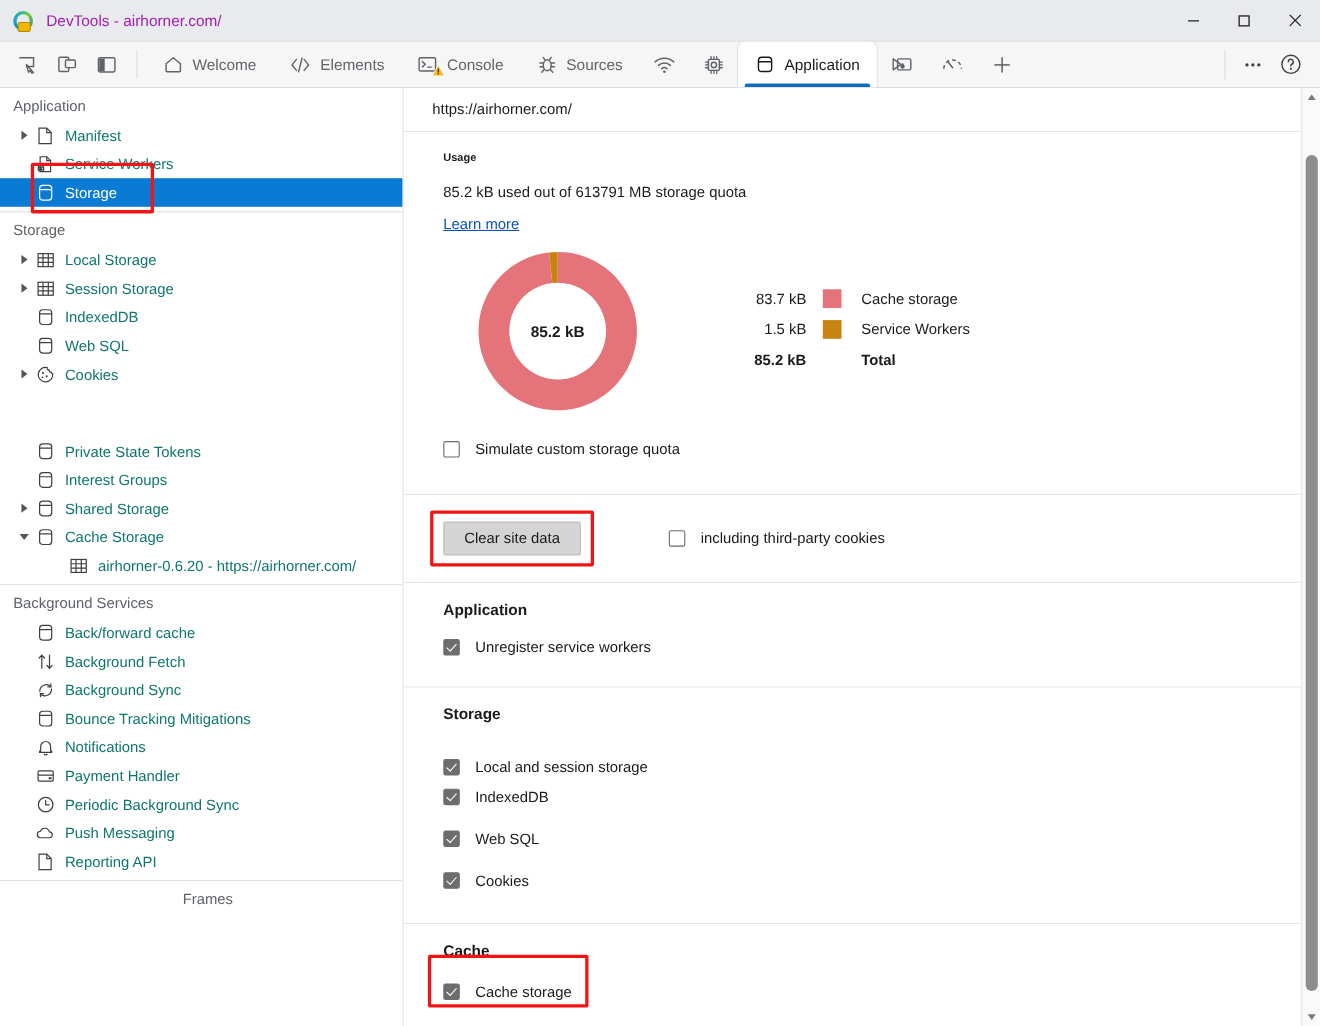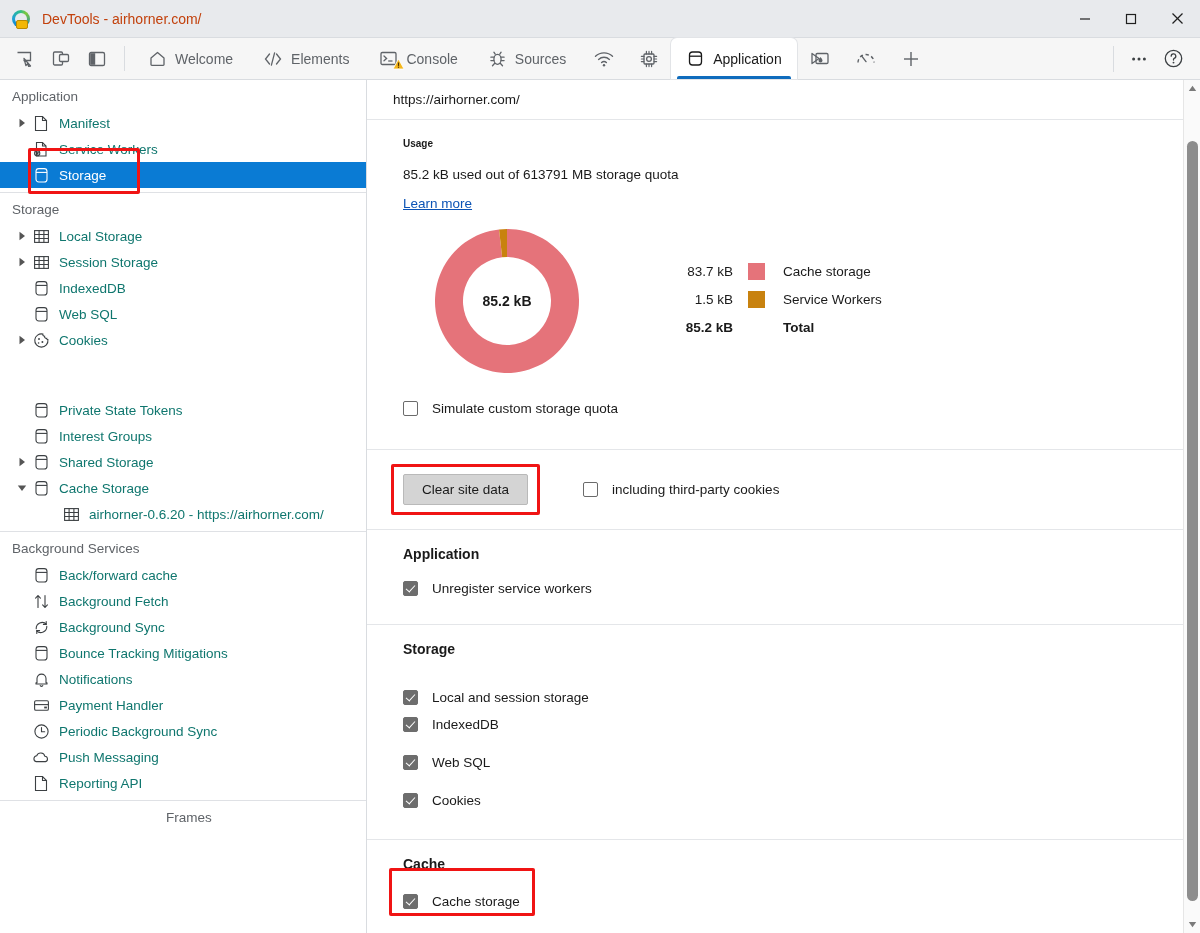--- a/index.html
+++ b/index.html
@@ -28,21 +28,21 @@
     background:conic-gradient(from 200deg,#0f7ec8 0deg,#1fa0d8 70deg,#2bbd8f 150deg,#7ec93b 200deg,#0f7ec8 330deg);
   }
   .app-icon .inner {
     position:absolute; left:3px; top:3px; width:12px; height:12px; border-radius:50%;
     background:#e8eaed;
   }
   .app-icon .lock {
     position:absolute; left:4px; bottom:-1px; width:12px; height:9px;
     background:#f2b705; border:1px solid #b98a04; border-radius:2px;
   }
-  .title-text { margin-left:12px; font-size:14px; color:#c2410c; }
+  .title-text { margin-left:12px; font-size:14px; color:#a21caf; }
   .win-controls { margin-left:auto; display:flex; height:38px; }
   .win-btn {
     width:46px; height:38px; display:flex; align-items:center; justify-content:center;
     color:#202020;
   }
   .win-btn svg { display:block; }
 
   
   .tabbar {
     height:42px;
@@ -145,21 +145,21 @@
     background:#fff; margin-right:14px; position:relative;
   }
   .cb.checked { background:#6d6d6d; border-color:#6d6d6d; }
   .cb.checked::after {
     content:""; position:absolute; left:4.4px; top:1.2px; width:4px; height:8px;
     border:solid #fff; border-width:0 1.8px 1.8px 0; transform:rotate(42deg);
   }
 
   .divider { height:1px; background:#e4e6e9; margin-top:22px; }
 
-  .clear-row { display:flex; align-items:center; padding:24px 0 24px 36px; }
+  .clear-row { display:flex; align-items:center; padding:24px 0 24px 36px;gap:25px; }
   .clear-btn-box { position:relative; display:inline-block; }
   .clear-btn {
     background:#d4d4d4; border:1px solid #b9b9b9; border-radius:2px;
     padding:7px 18px; font-size:13.5px; color:#1a1a1a; font-family:inherit;
   }
   .annot-red {
     position:absolute; border:3px solid #f01414; border-radius:2px; pointer-events:none;
   }
 
   .sec-head { font-weight:bold; font-size:14px; padding:16px 0 10px 36px; }

